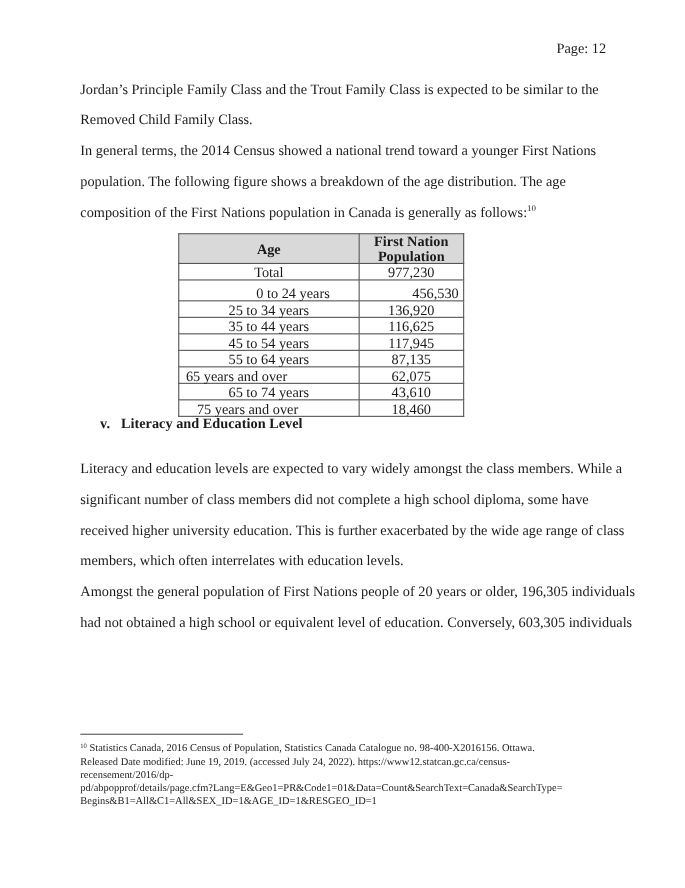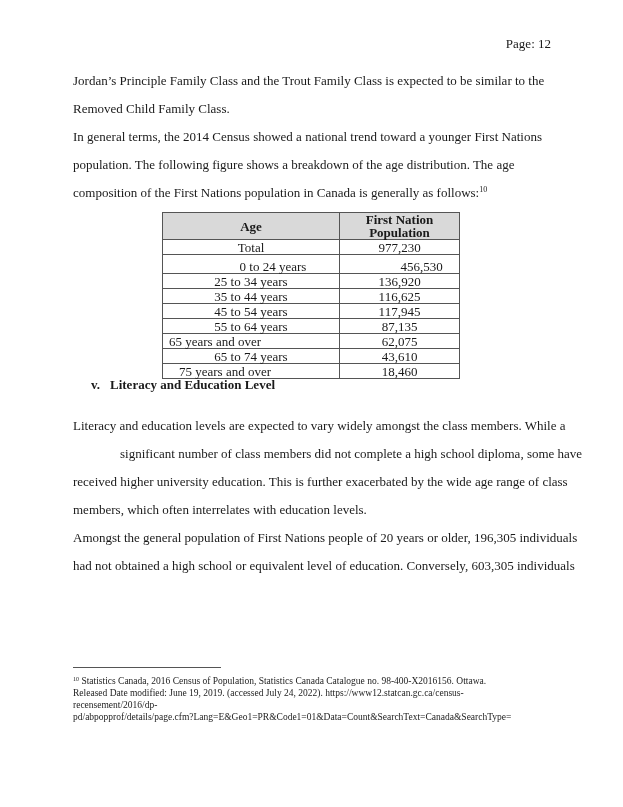--- a/index.html
+++ b/index.html
@@ -31,21 +31,21 @@
     sup.fnref {
       font-size: 8px;
       vertical-align: 5px;
       line-height: 0;
     }
     
     .age-table {
       position: absolute;
       left: 162px;
       top: 212px;
-      width: 298px;
+      width: 260px;
       border-collapse: collapse;
       font-size: 13px;
       line-height: 13px;
     }
     .age-table th, .age-table td {
       border: 1px solid #555;
       padding: 0 4px;
       height: 14px;
     }
     .age-table th {
@@ -159,29 +159,30 @@
       </tr>
     </tbody>
   </table>
 
   <div class="section-heading">
     <span class="num">v.</span><span>Literacy and Education Level</span>
   </div>
 
   <div>
     <div class="body-line" style="top:418px;">Literacy and education levels are expected to vary widely amongst the class members. While a</div>
-    <div class="body-line" style="top:446px;margin-left:47px;">significant number of class members did not complete a high school diploma, some have</div>
+    <div class="body-line" style="top:446px;">significant number of class members did not complete a high school diploma, some have</div>
     <div class="body-line" style="top:474px;">received higher university education. This is further exacerbated by the wide age range of class</div>
     <div class="body-line" style="top:502px;">members, which often interrelates with education levels.</div>
     <div class="body-line" style="top:530px;">Amongst the general population of First Nations people of 20 years or older, 196,305 individuals</div>
     <div class="body-line" style="top:558px;">had not obtained a high school or equivalent level of education. Conversely, 603,305 individuals</div>
   </div>
 
   <div class="footnote-rule"></div>
 
   <div class="footnote">
     <span class="fn-line"><sup>10</sup><span> Statistics Canada, 2016 Census of Population, Statistics Canada Catalogue no. 98-400-X2016156. Ottawa.</span></span>
     <span class="fn-line">Released Date modified: June 19, 2019. (accessed July 24, 2022). https://www12.statcan.gc.ca/census-</span>
     <span class="fn-line">recensement/2016/dp-</span>
     <span class="fn-line">pd/abpopprof/details/page.cfm?Lang=E&amp;Geo1=PR&amp;Code1=01&amp;Data=Count&amp;SearchText=Canada&amp;SearchType=</span>
+    <span class="fn-line">Begins&amp;B1=All&amp;C1=All&amp;SEX_ID=1&amp;AGE_ID=1&amp;RESGEO_ID=1</span>
   </div>
 
 </div>
 
 </body></html>

